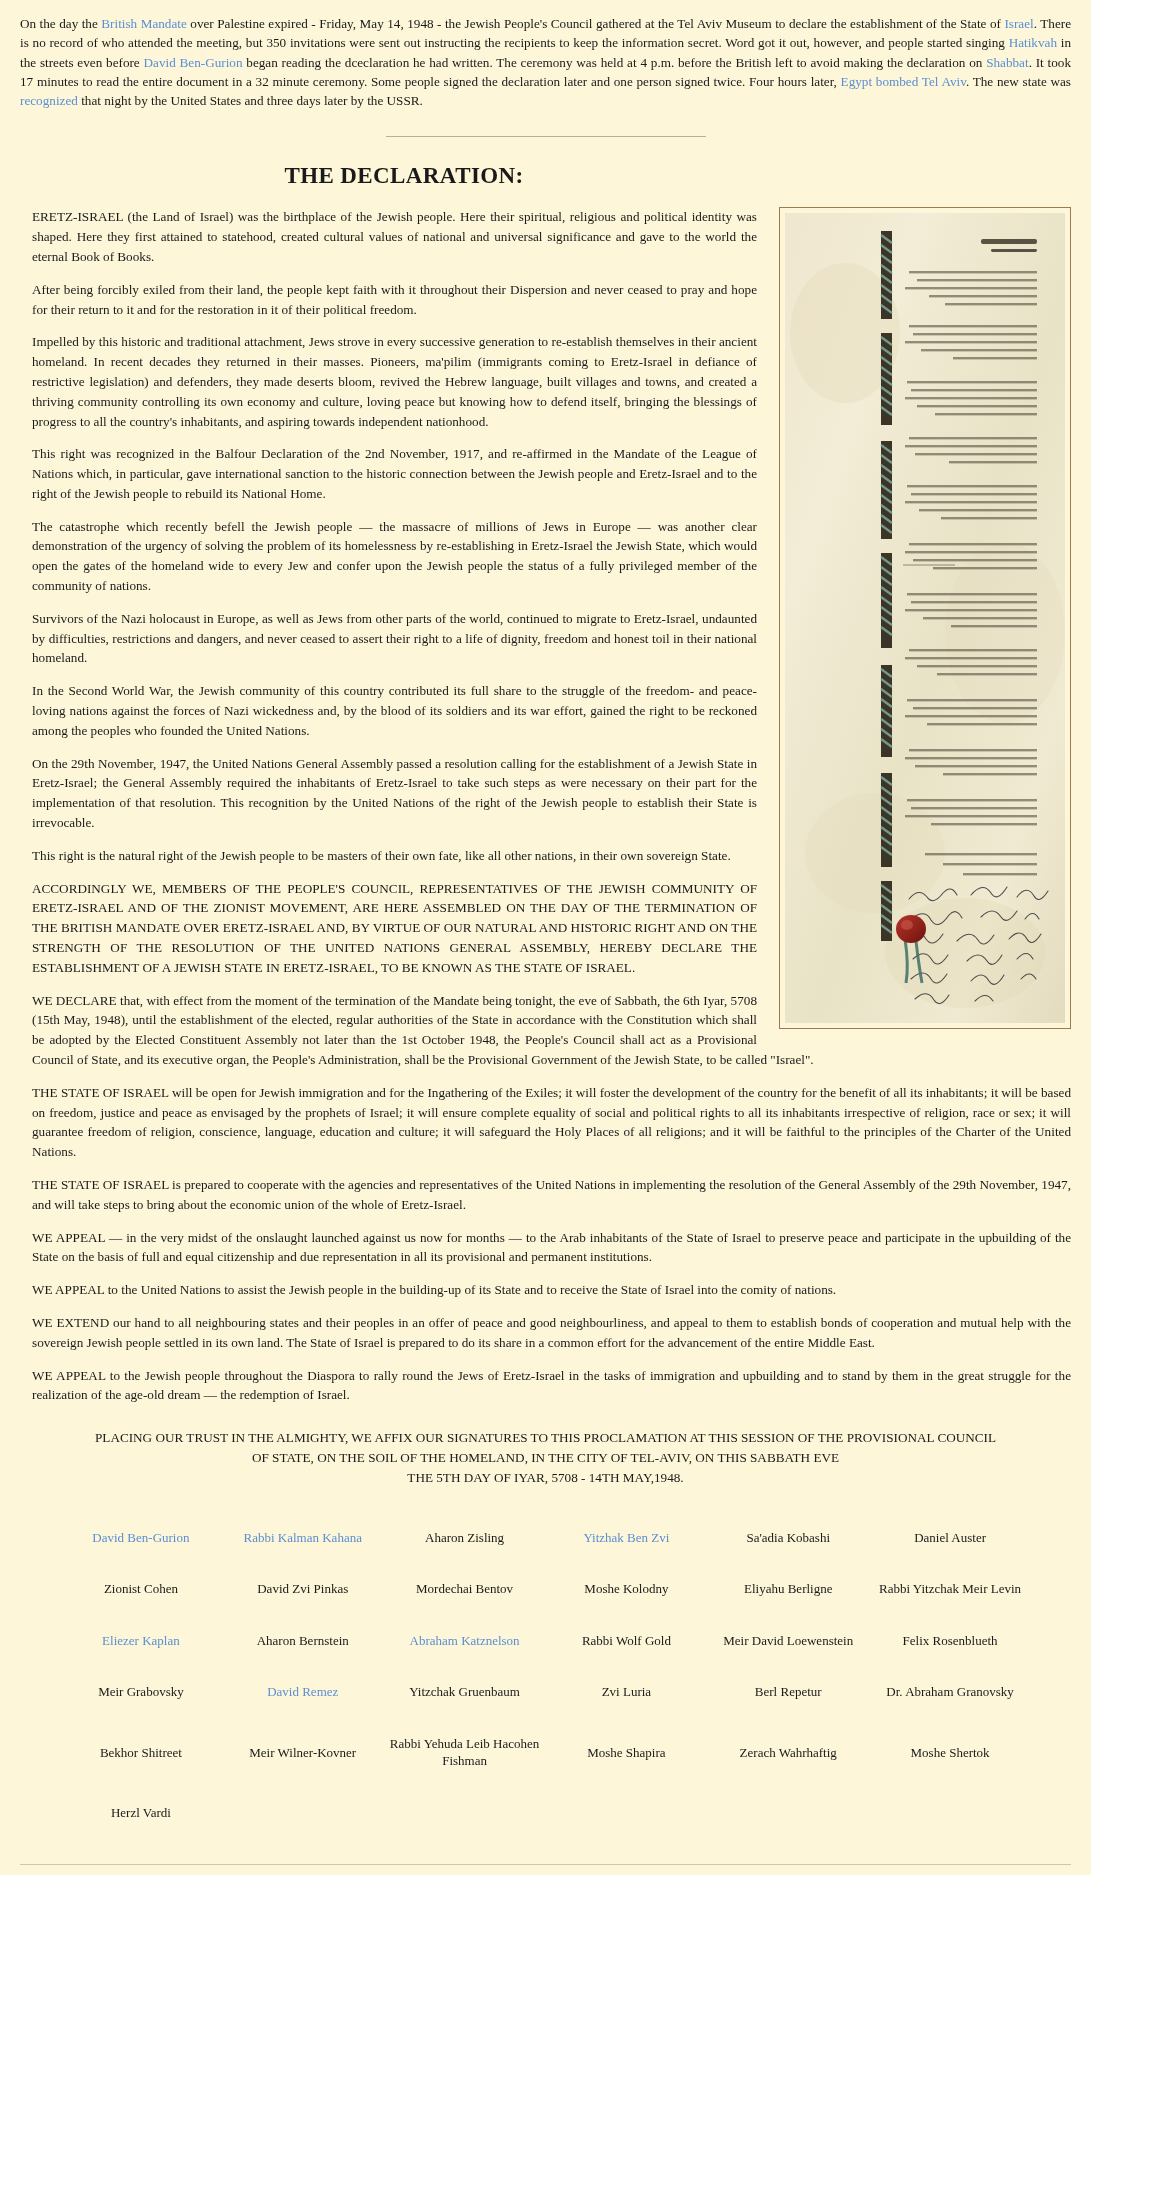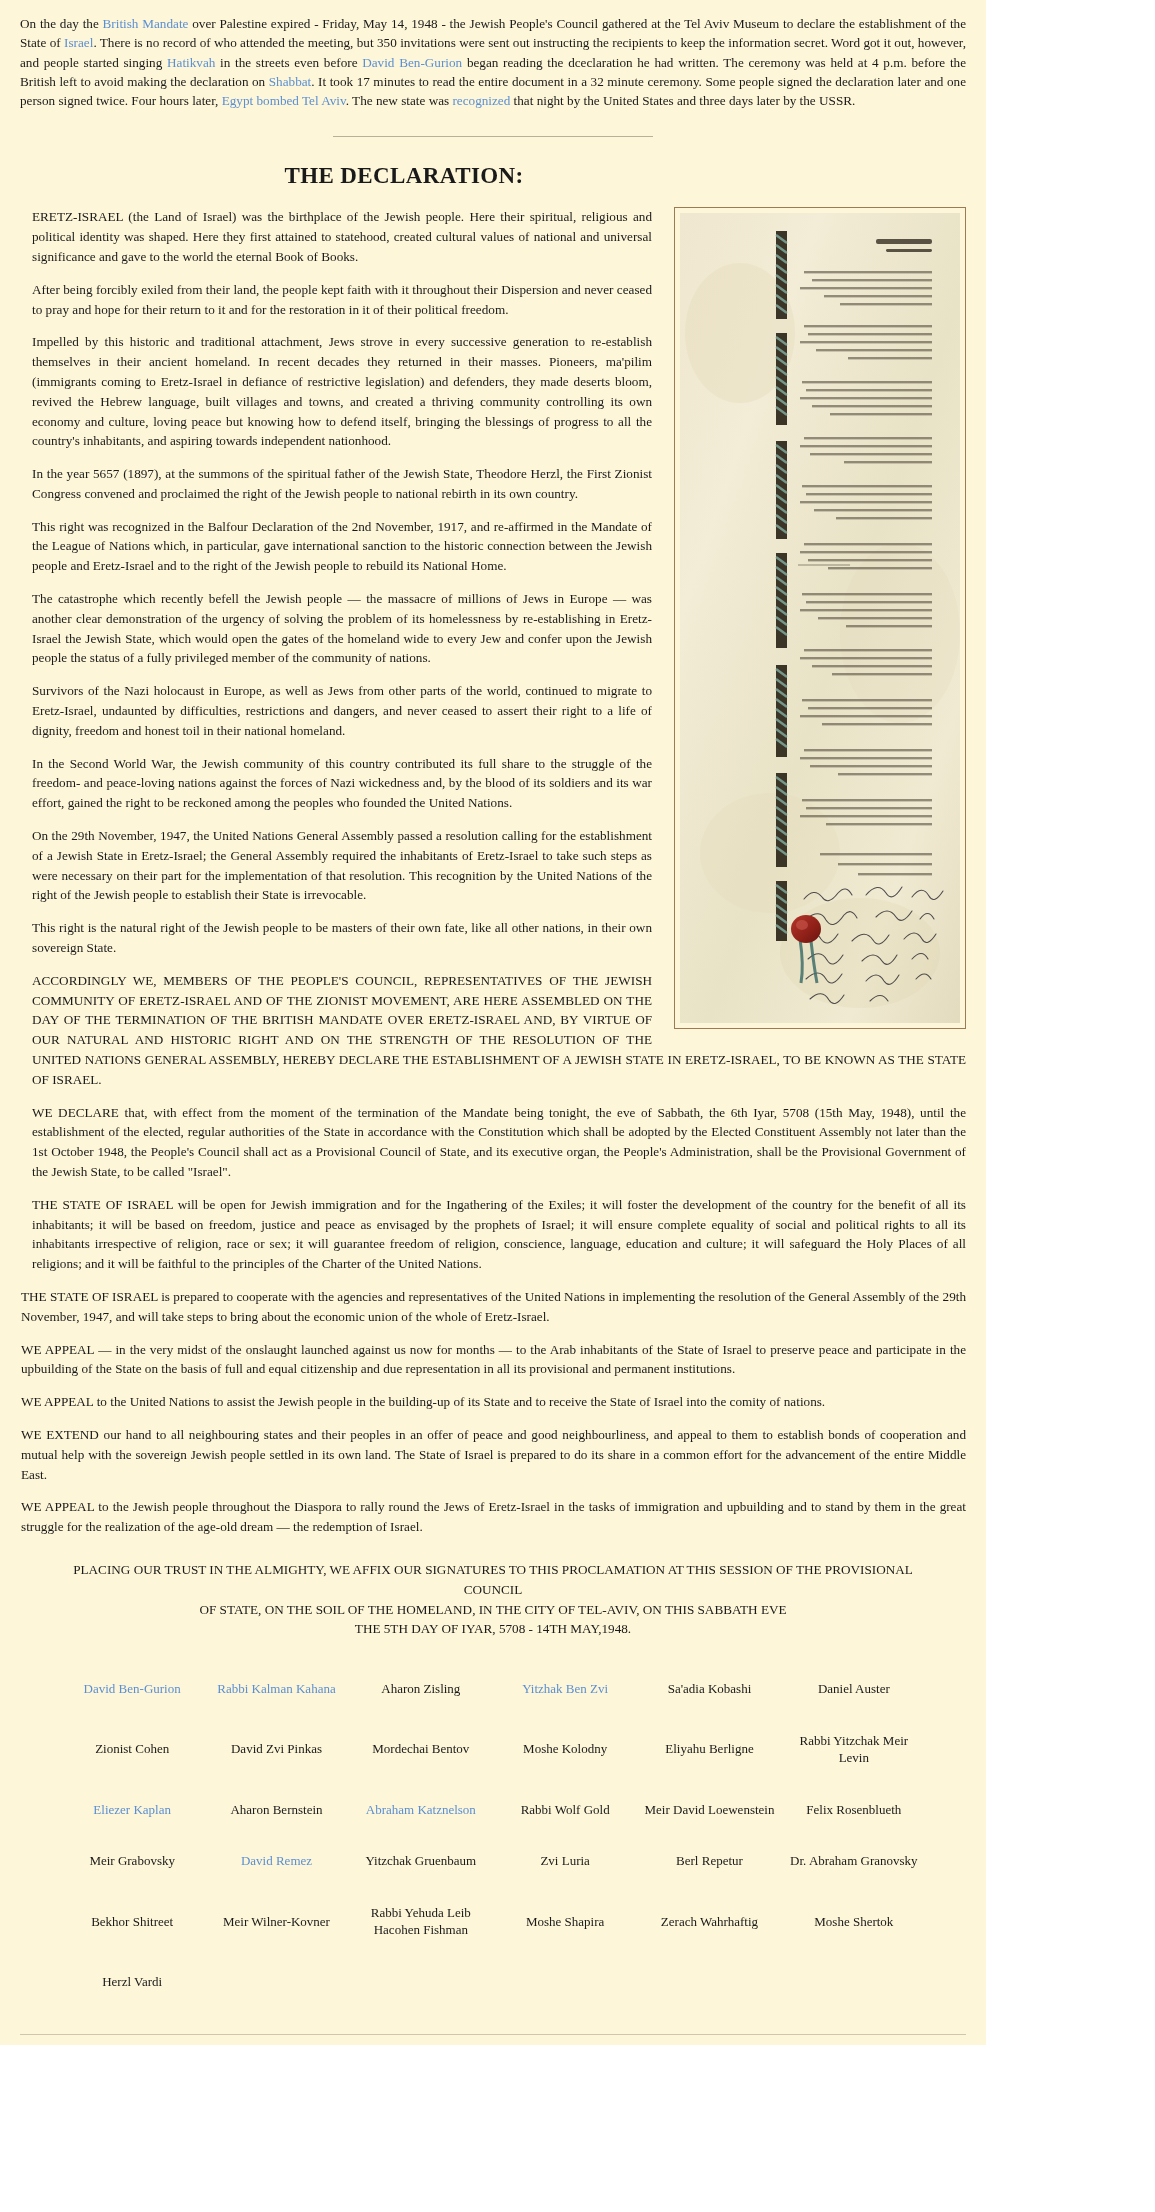--- a/index.html
+++ b/index.html
@@ -6,21 +6,21 @@
     margin: 0;
     padding: 0;
     background: #ffffff;
   }
   body {
     width: 1155px;
     font-family: "Liberation Serif", "DejaVu Serif", serif;
     color: #1a1a1a;
   }
   .page {
-    width: 986px;
+    width: 1091px;
     background: #fdf6d8;
     position: relative;
     box-sizing: border-box;
     padding: 0;
   }
   
   .intro {
     padding: 14px 20px 4px 20px;
     font-size: 13.2px;
     line-height: 1.46;
@@ -77,21 +77,21 @@
   }
   .clearer { clear: both; height: 0; }
   
   .wide {
     padding: 0 20px;
   }
   .wide p {
     font-size: 13.2px;
     line-height: 1.5;
     text-align: justify;
-    margin: 0 0 13px 1px;
+    margin: 0 0 13px 12px;
   }
   .closing {
     text-align: center;
     font-size: 13.2px;
     line-height: 1.5;
     padding: 10px 40px 0 40px;
     margin: 4px;
   }
   
   .sig-wrap {
@@ -280,21 +280,20 @@
           <ellipse cx="126" cy="716" rx="15" ry="14" fill="url(#seal)"></ellipse>
           <ellipse cx="122" cy="712" rx="6" ry="5" fill="#c8544a" opacity="0.65"></ellipse>
         </g>
       </svg>
     </figure>
 
     <div id="body-paragraphs">
         <p>ERETZ-ISRAEL (the Land of Israel) was the birthplace of the Jewish people. Here their spiritual, religious and political identity was shaped. Here they first attained to statehood, created cultural values of national and universal significance and gave to the world the eternal Book of Books.</p>
         <p>After being forcibly exiled from their land, the people kept faith with it throughout their Dispersion and never ceased to pray and hope for their return to it and for the restoration in it of their political freedom.</p>
         <p>Impelled by this historic and traditional attachment, Jews strove in every successive generation to re-establish themselves in their ancient homeland. In recent decades they returned in their masses. Pioneers, ma'pilim (immigrants coming to Eretz-Israel in defiance of restrictive legislation) and defenders, they made deserts bloom, revived the Hebrew language, built villages and towns, and created a thriving community controlling its own economy and culture, loving peace but knowing how to defend itself, bringing the blessings of progress to all the country's inhabitants, and aspiring towards independent nationhood.</p>
-        <p>In the year 5657 (1897), at the summons of the spiritual father of the Jewish State, Theodore Herzl, the First Zionist Congress convened and proclaimed the right of the Jewish people to national rebirth in its own country.</p>
         <p>This right was recognized in the Balfour Declaration of the 2nd November, 1917, and re-affirmed in the Mandate of the League of Nations which, in particular, gave international sanction to the historic connection between the Jewish people and Eretz-Israel and to the right of the Jewish people to rebuild its National Home.</p>
         <p>The catastrophe which recently befell the Jewish people — the massacre of millions of Jews in Europe — was another clear demonstration of the urgency of solving the problem of its homelessness by re-establishing in Eretz-Israel the Jewish State, which would open the gates of the homeland wide to every Jew and confer upon the Jewish people the status of a fully privileged member of the community of nations.</p>
         <p>Survivors of the Nazi holocaust in Europe, as well as Jews from other parts of the world, continued to migrate to Eretz-Israel, undaunted by difficulties, restrictions and dangers, and never ceased to assert their right to a life of dignity, freedom and honest toil in their national homeland.</p>
         <p>In the Second World War, the Jewish community of this country contributed its full share to the struggle of the freedom- and peace-loving nations against the forces of Nazi wickedness and, by the blood of its soldiers and its war effort, gained the right to be reckoned among the peoples who founded the United Nations.</p>
         <p>On the 29th November, 1947, the United Nations General Assembly passed a resolution calling for the establishment of a Jewish State in Eretz-Israel; the General Assembly required the inhabitants of Eretz-Israel to take such steps as were necessary on their part for the implementation of that resolution. This recognition by the United Nations of the right of the Jewish people to establish their State is irrevocable.</p>
         <p>This right is the natural right of the Jewish people to be masters of their own fate, like all other nations, in their own sovereign State.</p>
         <p>ACCORDINGLY WE, MEMBERS OF THE PEOPLE'S COUNCIL, REPRESENTATIVES OF THE JEWISH COMMUNITY OF ERETZ-ISRAEL AND OF THE ZIONIST MOVEMENT, ARE HERE ASSEMBLED ON THE DAY OF THE TERMINATION OF THE BRITISH MANDATE OVER ERETZ-ISRAEL AND, BY VIRTUE OF OUR NATURAL AND HISTORIC RIGHT AND ON THE STRENGTH OF THE RESOLUTION OF THE UNITED NATIONS GENERAL ASSEMBLY, HEREBY DECLARE THE ESTABLISHMENT OF A JEWISH STATE IN ERETZ-ISRAEL, TO BE KNOWN AS THE STATE OF ISRAEL.</p>
         <p>WE DECLARE that, with effect from the moment of the termination of the Mandate being tonight, the eve of Sabbath, the 6th Iyar, 5708 (15th May, 1948), until the establishment of the elected, regular authorities of the State in accordance with the Constitution which shall be adopted by the Elected Constituent Assembly not later than the 1st October 1948, the People's Council shall act as a Provisional Council of State, and its executive organ, the People's Administration, shall be the Provisional Government of the Jewish State, to be called "Israel".</p>
         <p>THE STATE OF ISRAEL will be open for Jewish immigration and for the Ingathering of the Exiles; it will foster the development of the country for the benefit of all its inhabitants; it will be based on freedom, justice and peace as envisaged by the prophets of Israel; it will ensure complete equality of social and political rights to all its inhabitants irrespective of religion, race or sex; it will guarantee freedom of religion, conscience, language, education and culture; it will safeguard the Holy Places of all religions; and it will be faithful to the principles of the Charter of the United Nations.</p>
       </div>

